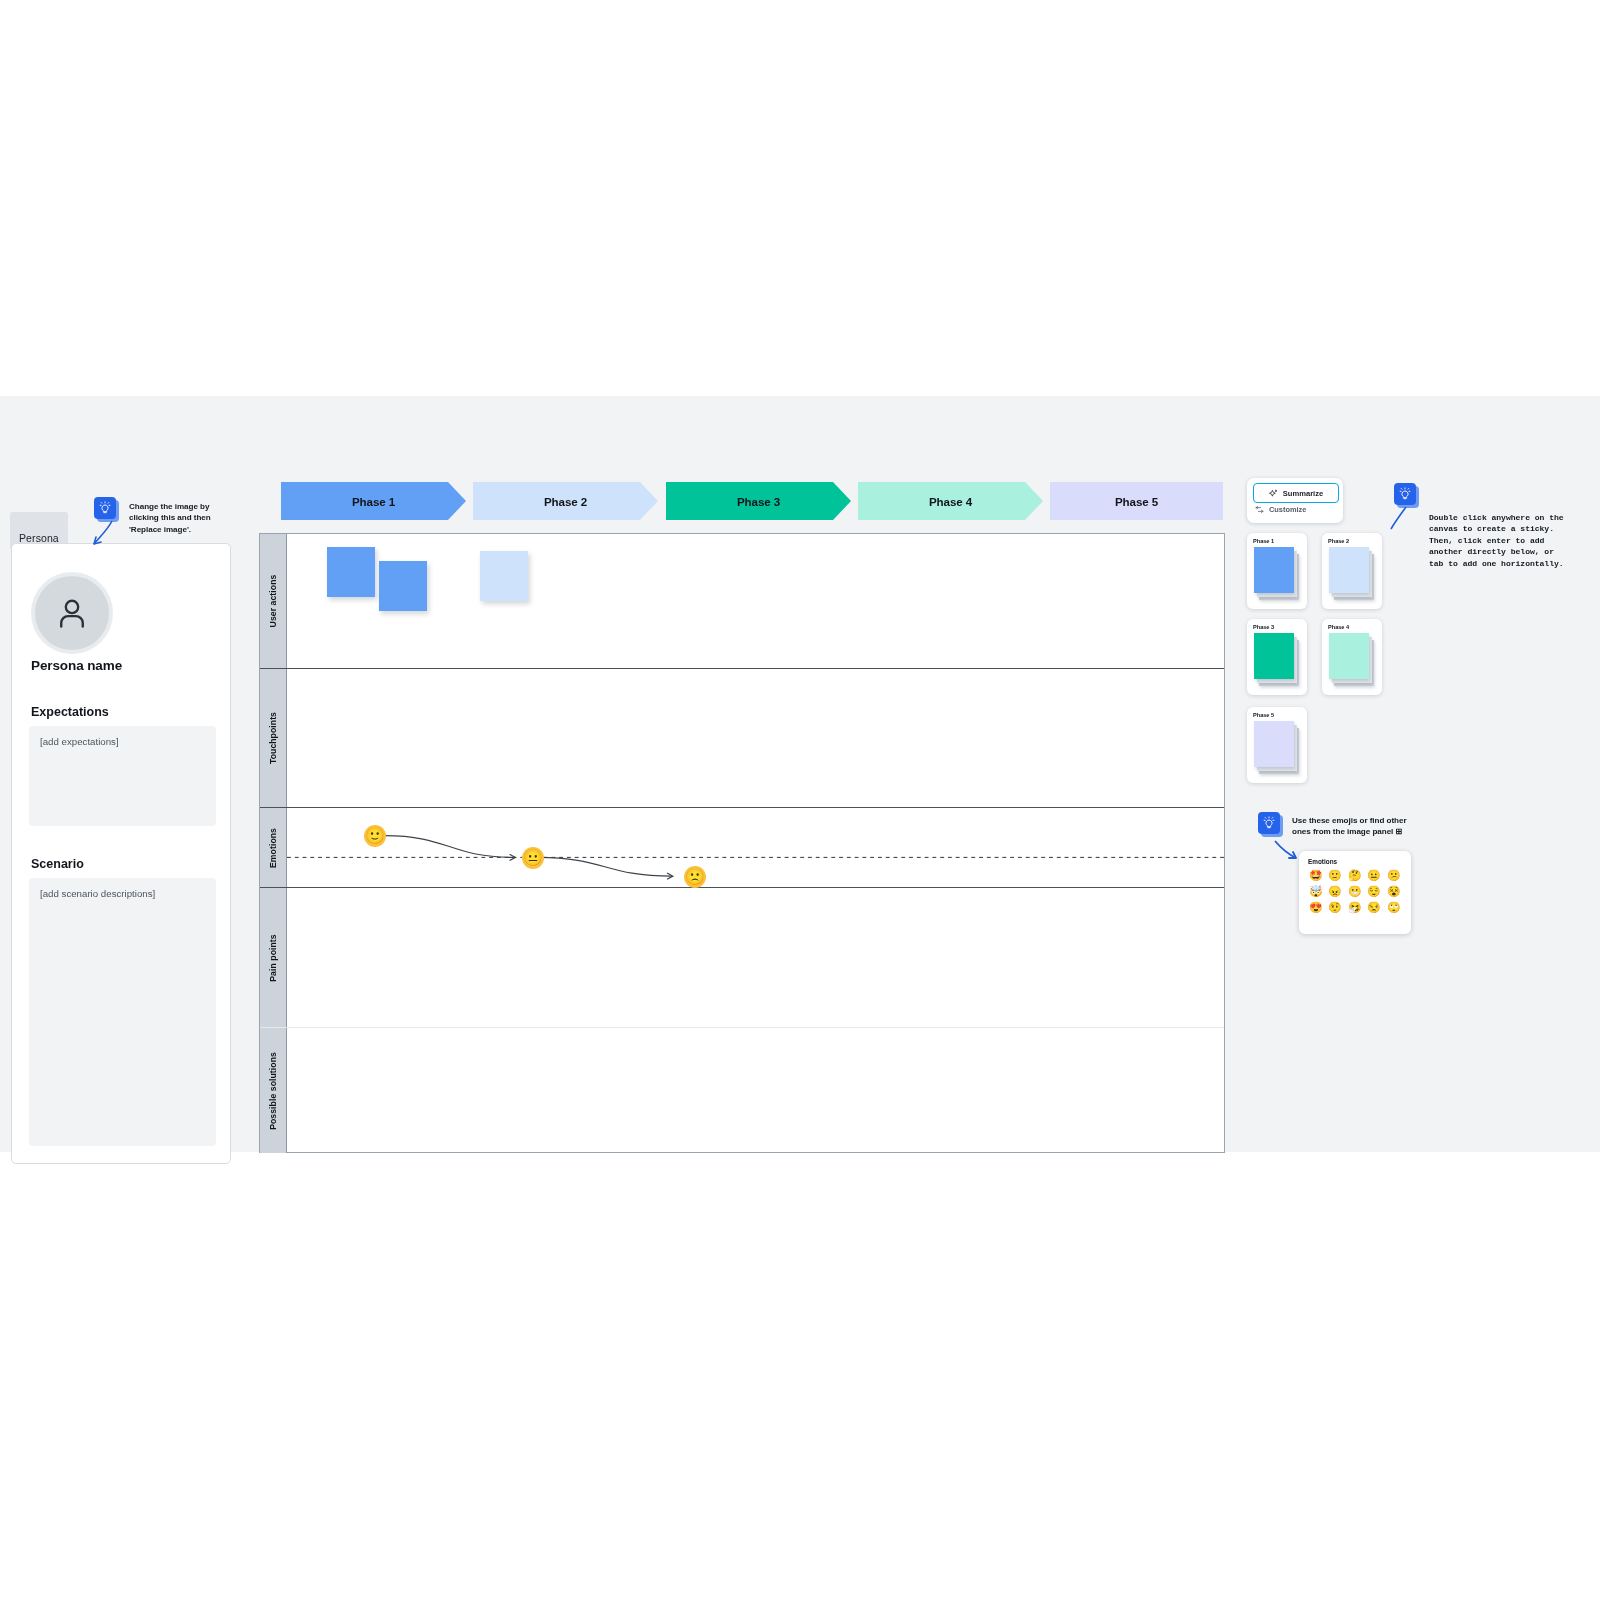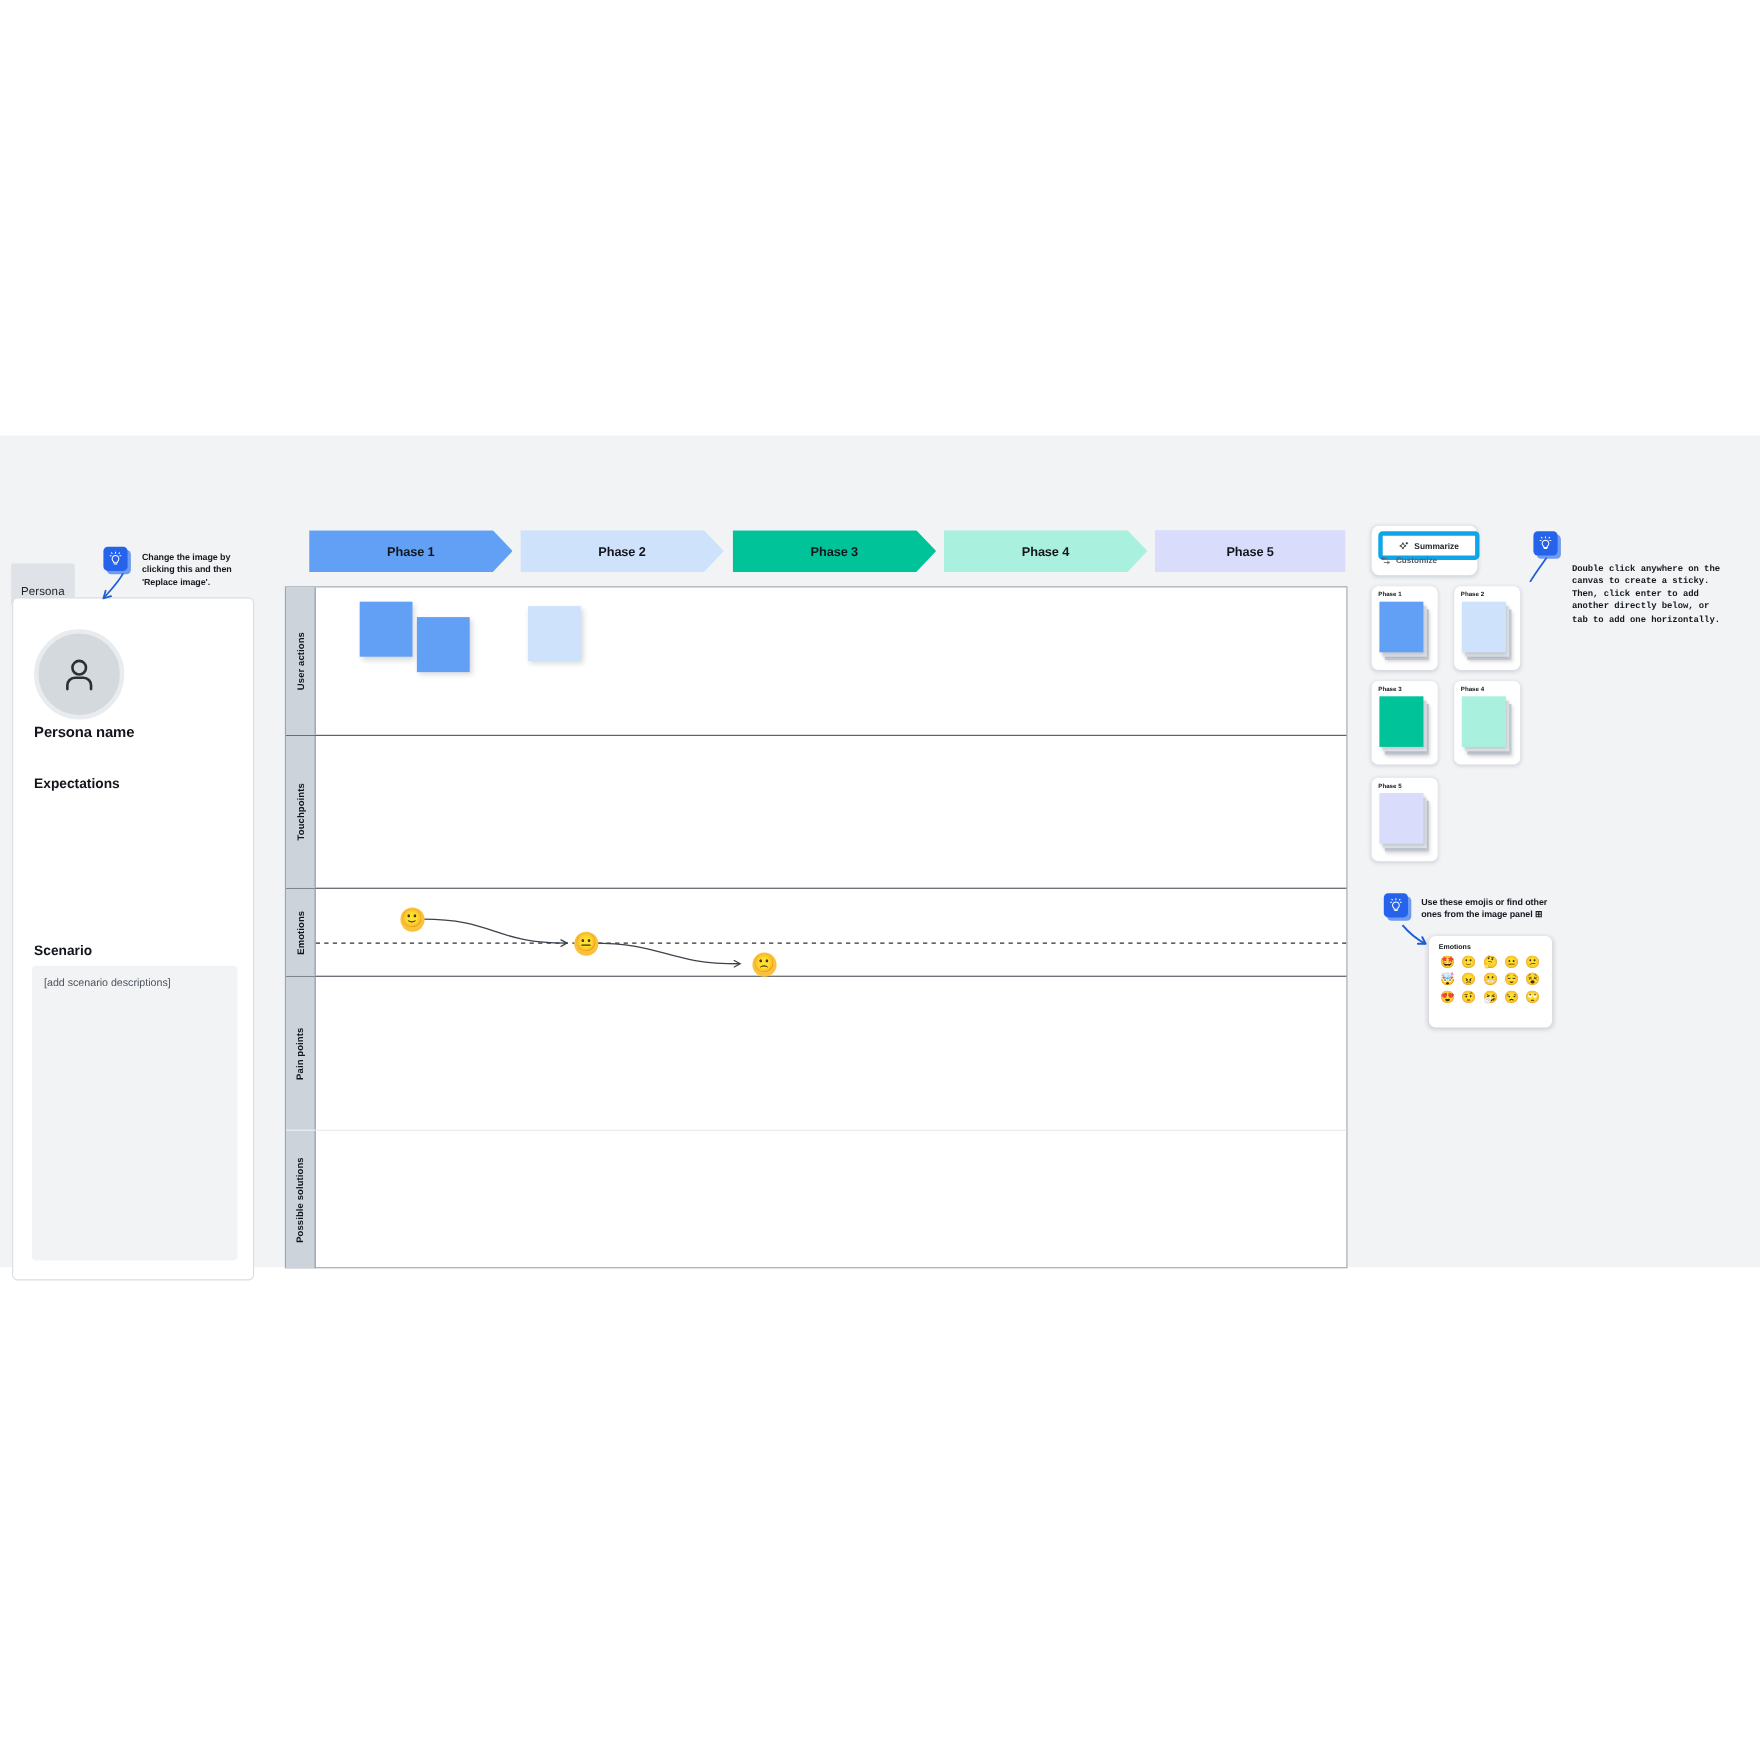--- a/index.html
+++ b/index.html
@@ -222,21 +222,21 @@
     width: 96px;
     height: 45px;
     background: #ffffff;
     border-radius: 7px;
     box-shadow: 0 1px 4px rgba(20,30,50,.17);
   }
   #sum-btn {
     position: absolute;
     left: 6px; top: 5px;
     width: 84px; height: 18px;
-    border: 4px solid #0ea5e9;
+    border: 1px solid #0ea5e9;
     border-radius: 4px;
     display: flex;
     align-items: center;
     justify-content: center;
     gap: 5px;
     font-size: 7.6px;
     color: #1c2027;
     font-weight: bold;
     background: #fff;
   }
@@ -322,20 +322,21 @@
 <div id="persona-card">
   <div id="persona-avatar">
     <svg width="38" height="38" viewBox="0 0 24 24" fill="none" stroke="#2c3036" stroke-width="1.5">
       <circle cx="12" cy="8.2" r="3.9"></circle>
       <path d="M5.2 20.5v-2.2a4.3 4.3 0 0 1 4.3-4.3h5a4.3 4.3 0 0 1 4.3 4.3v2.2" stroke-linecap="round"></path>
     </svg>
   </div>
   <div id="persona-name">Persona name</div>
 
   <div class="persona-h" id="exp-h">Expectations</div>
+  <div class="persona-box" id="exp-box">[add expectations]</div>
 
   <div class="persona-h" id="scen-h">Scenario</div>
   <div class="persona-box" id="scen-box">[add scenario descriptions]</div>
 </div>
 
 <div class="hint-icon" id="hint1-icon">
   <svg width="14" height="14" viewBox="0 0 24 24" fill="none" stroke="#ffffff" stroke-width="1.6">
     <path d="M9.2 16.5a5.2 5.2 0 1 1 5.6 0v1.8H9.2z" stroke-linejoin="round"></path>
     <path d="M10 20h4" stroke-linecap="round"></path>
     <path d="M12 1.6v1.6M3.6 7.4h1.6M18.8 7.4h1.6M5.6 2.6l1.1 1.1M17.3 3.7l1.1-1.1" stroke-linecap="round"></path>

